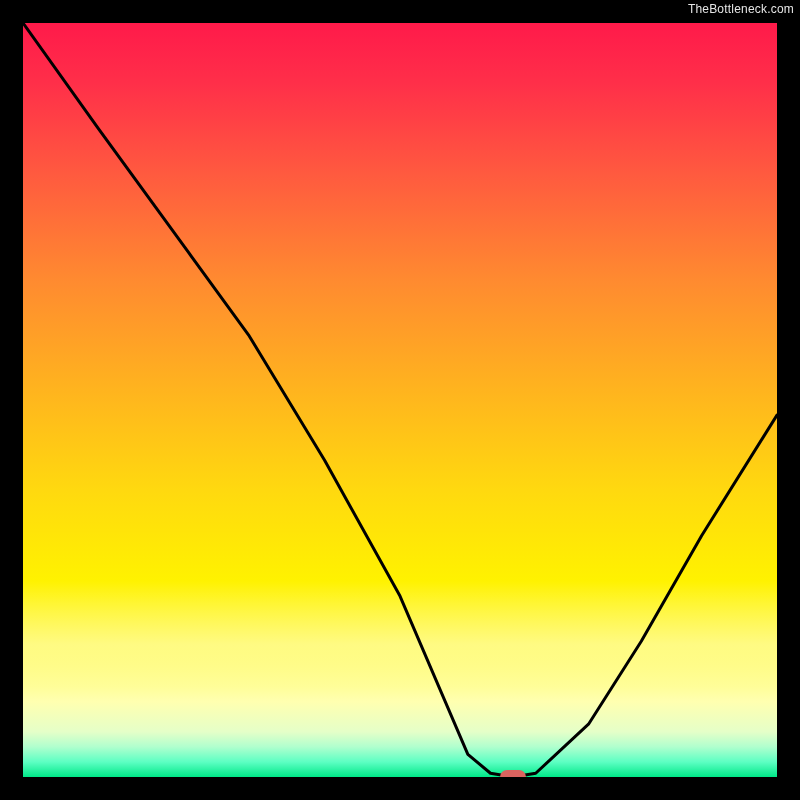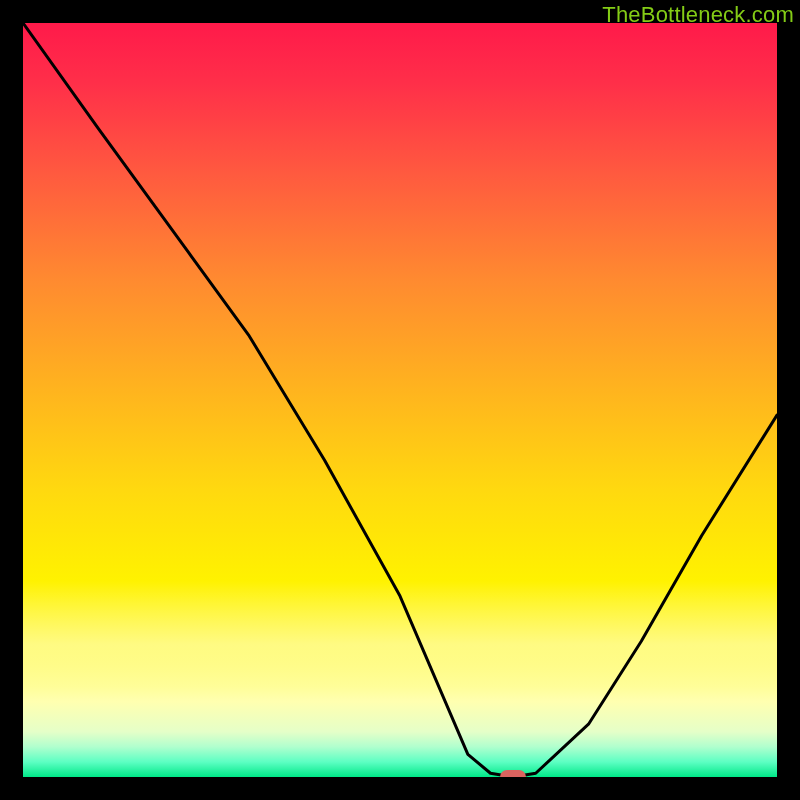--- a/index.html
+++ b/index.html
@@ -13,22 +13,22 @@
   }
   .container {
     position: relative;
     width: 800px;
     height: 800px;
   }
   .watermark {
     position: absolute;
     top: 2px;
     right: 6px;
-    color: #84cc16;
-    font-size: 22px;
+    color: #e5e5e5;
+    font-size: 12px;
     letter-spacing: 0.2px;
     font-weight: 400;
     z-index: 10;
   }
   .plot-area {
     position: absolute;
     left: 23px;
     top: 23px;
     width: 754px;
     height: 754px;

